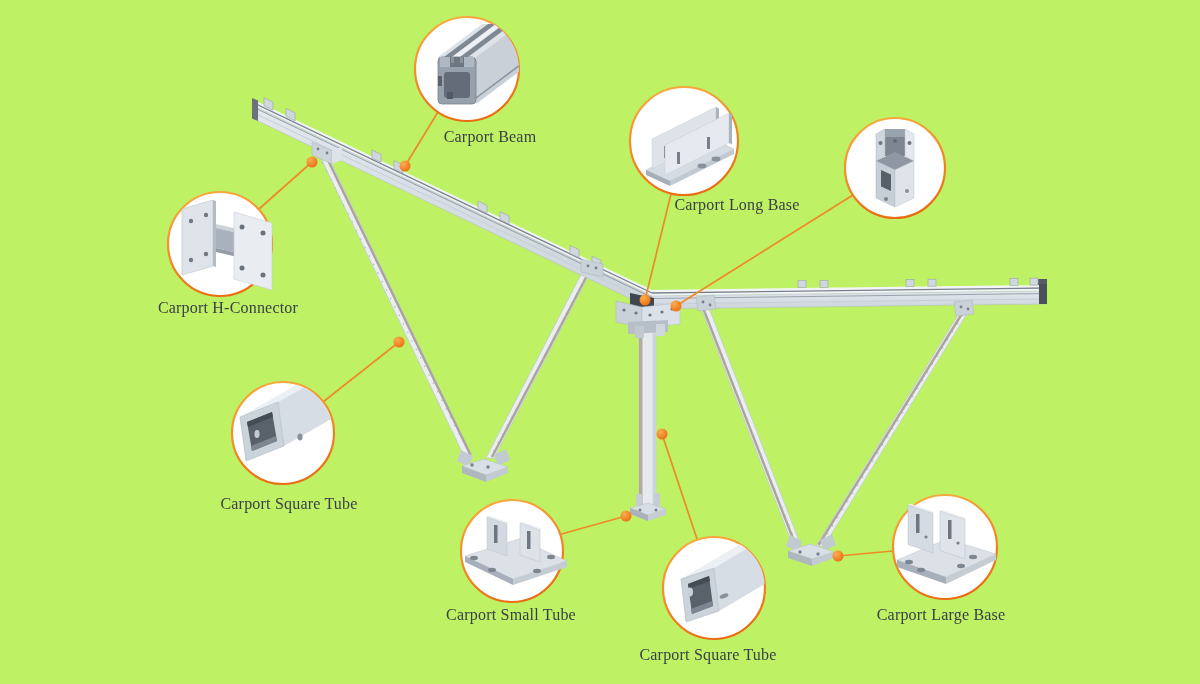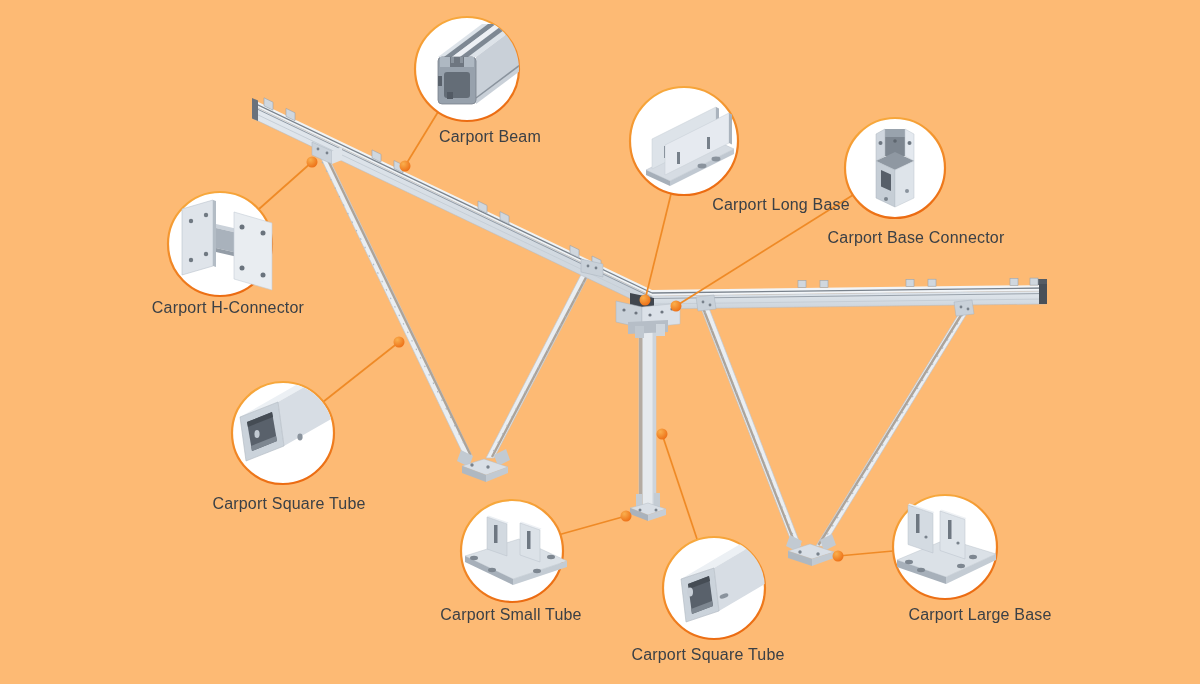--- a/index.html
+++ b/index.html
@@ -1,17 +1,17 @@
 <!DOCTYPE html>
 <html><head>
 <meta charset="utf-8">
 <style>
   html,body{margin:0;padding:0;background:#ffffff;}
-  .stage{position:relative;width:1200px;height:684px;background:#fdba74;overflow:hidden;
-         font-family:Liberation Sans, sans-serif;}
+  .stage{position:relative;width:1200px;height:684px;background:#bef264;overflow:hidden;
+         font-family:Liberation Serif, serif;}
   .stage svg{position:absolute;left:0;top:0;}
   .part-label{position:absolute;transform:translateX(-50%);white-space:nowrap;
               font-size:16px;line-height:20px;color:#3B4046;letter-spacing:.2px;}
 </style>
 </head>
 <body>
 
 <div class="stage">
 <svg width="1200" height="684" viewBox="0 0 1200 684">
   <defs>
@@ -337,20 +337,19 @@
       <circle cx="958" cy="543" r="1.6" fill="#79828C"></circle>
       <ellipse cx="909" cy="562" rx="4" ry="2.2" fill="#7E8791"></ellipse>
       <ellipse cx="921" cy="570" rx="4" ry="2.2" fill="#7E8791"></ellipse>
       <ellipse cx="973" cy="557" rx="4" ry="2.2" fill="#7E8791"></ellipse>
       <ellipse cx="961" cy="566" rx="4" ry="2.2" fill="#7E8791"></ellipse>
     </g>
   </g>
 </svg>
 
 <div class="part-label" style="left:490px;top:127px;">Carport Beam</div>
-<div class="part-label" style="left:737px;top:195px;margin-left:44px;">Carport Long Base</div>
-<div class="part-label" style="left:916px;top:228px;">Carport Base Connector</div>
+<div class="part-label" style="left:737px;top:195px;">Carport Long Base</div>
 <div class="part-label" style="left:228px;top:298px;">Carport H-Connector</div>
 <div class="part-label" style="left:289px;top:494px;">Carport Square Tube</div>
 <div class="part-label" style="left:511px;top:605px;">Carport Small Tube</div>
 <div class="part-label" style="left:708px;top:645px;">Carport Square Tube</div>
-<div class="part-label" style="left:980px;top:605px;">Carport Large Base</div>
+<div class="part-label" style="left:941px;top:605px;">Carport Large Base</div>
 </div>
 
 </body></html>

